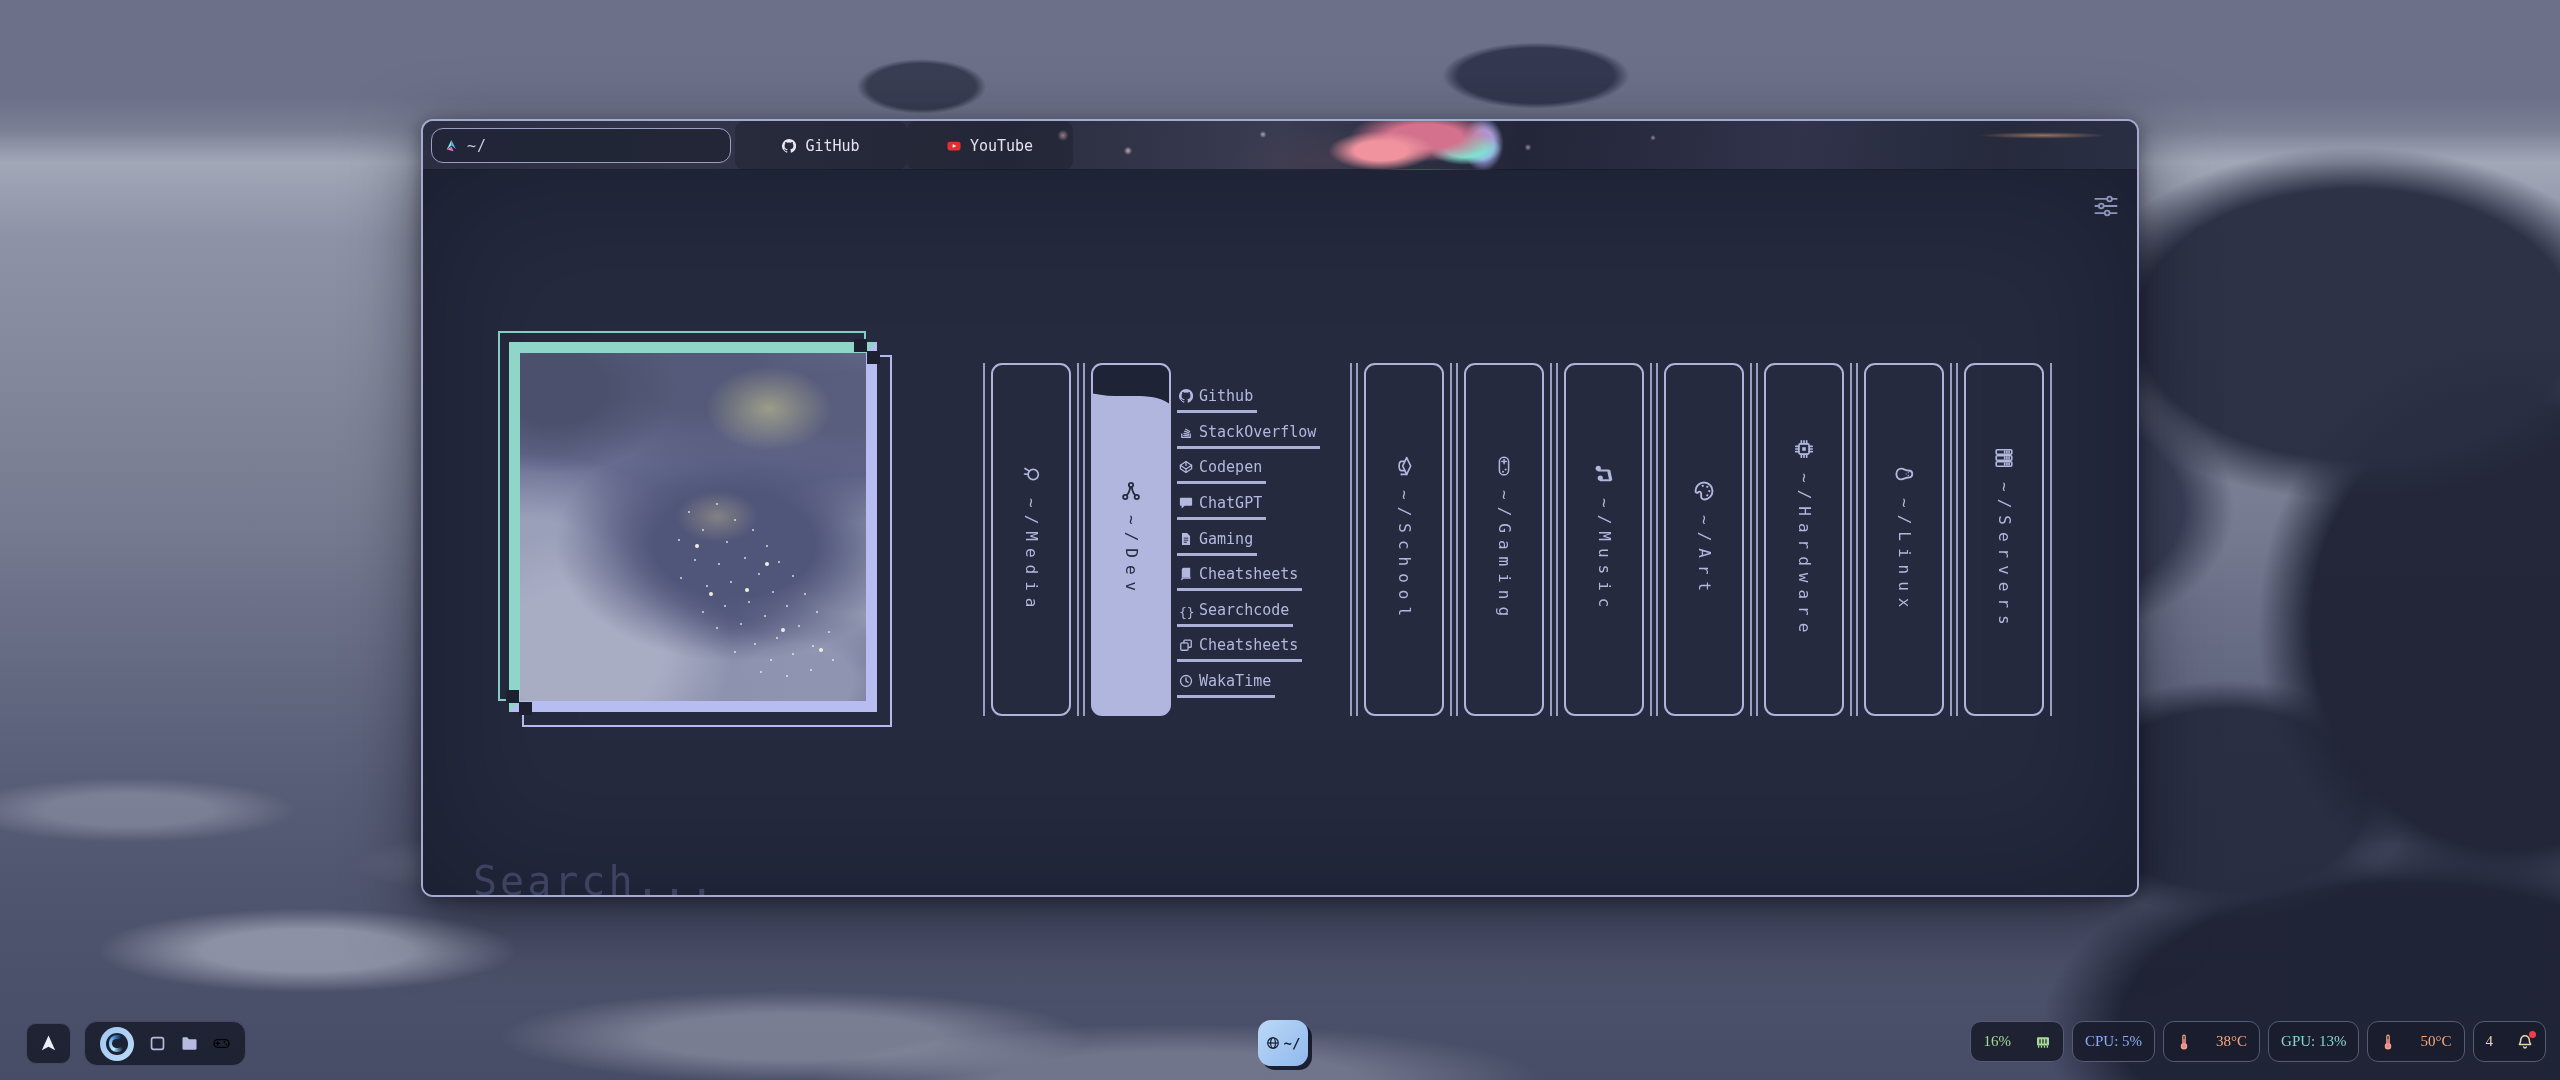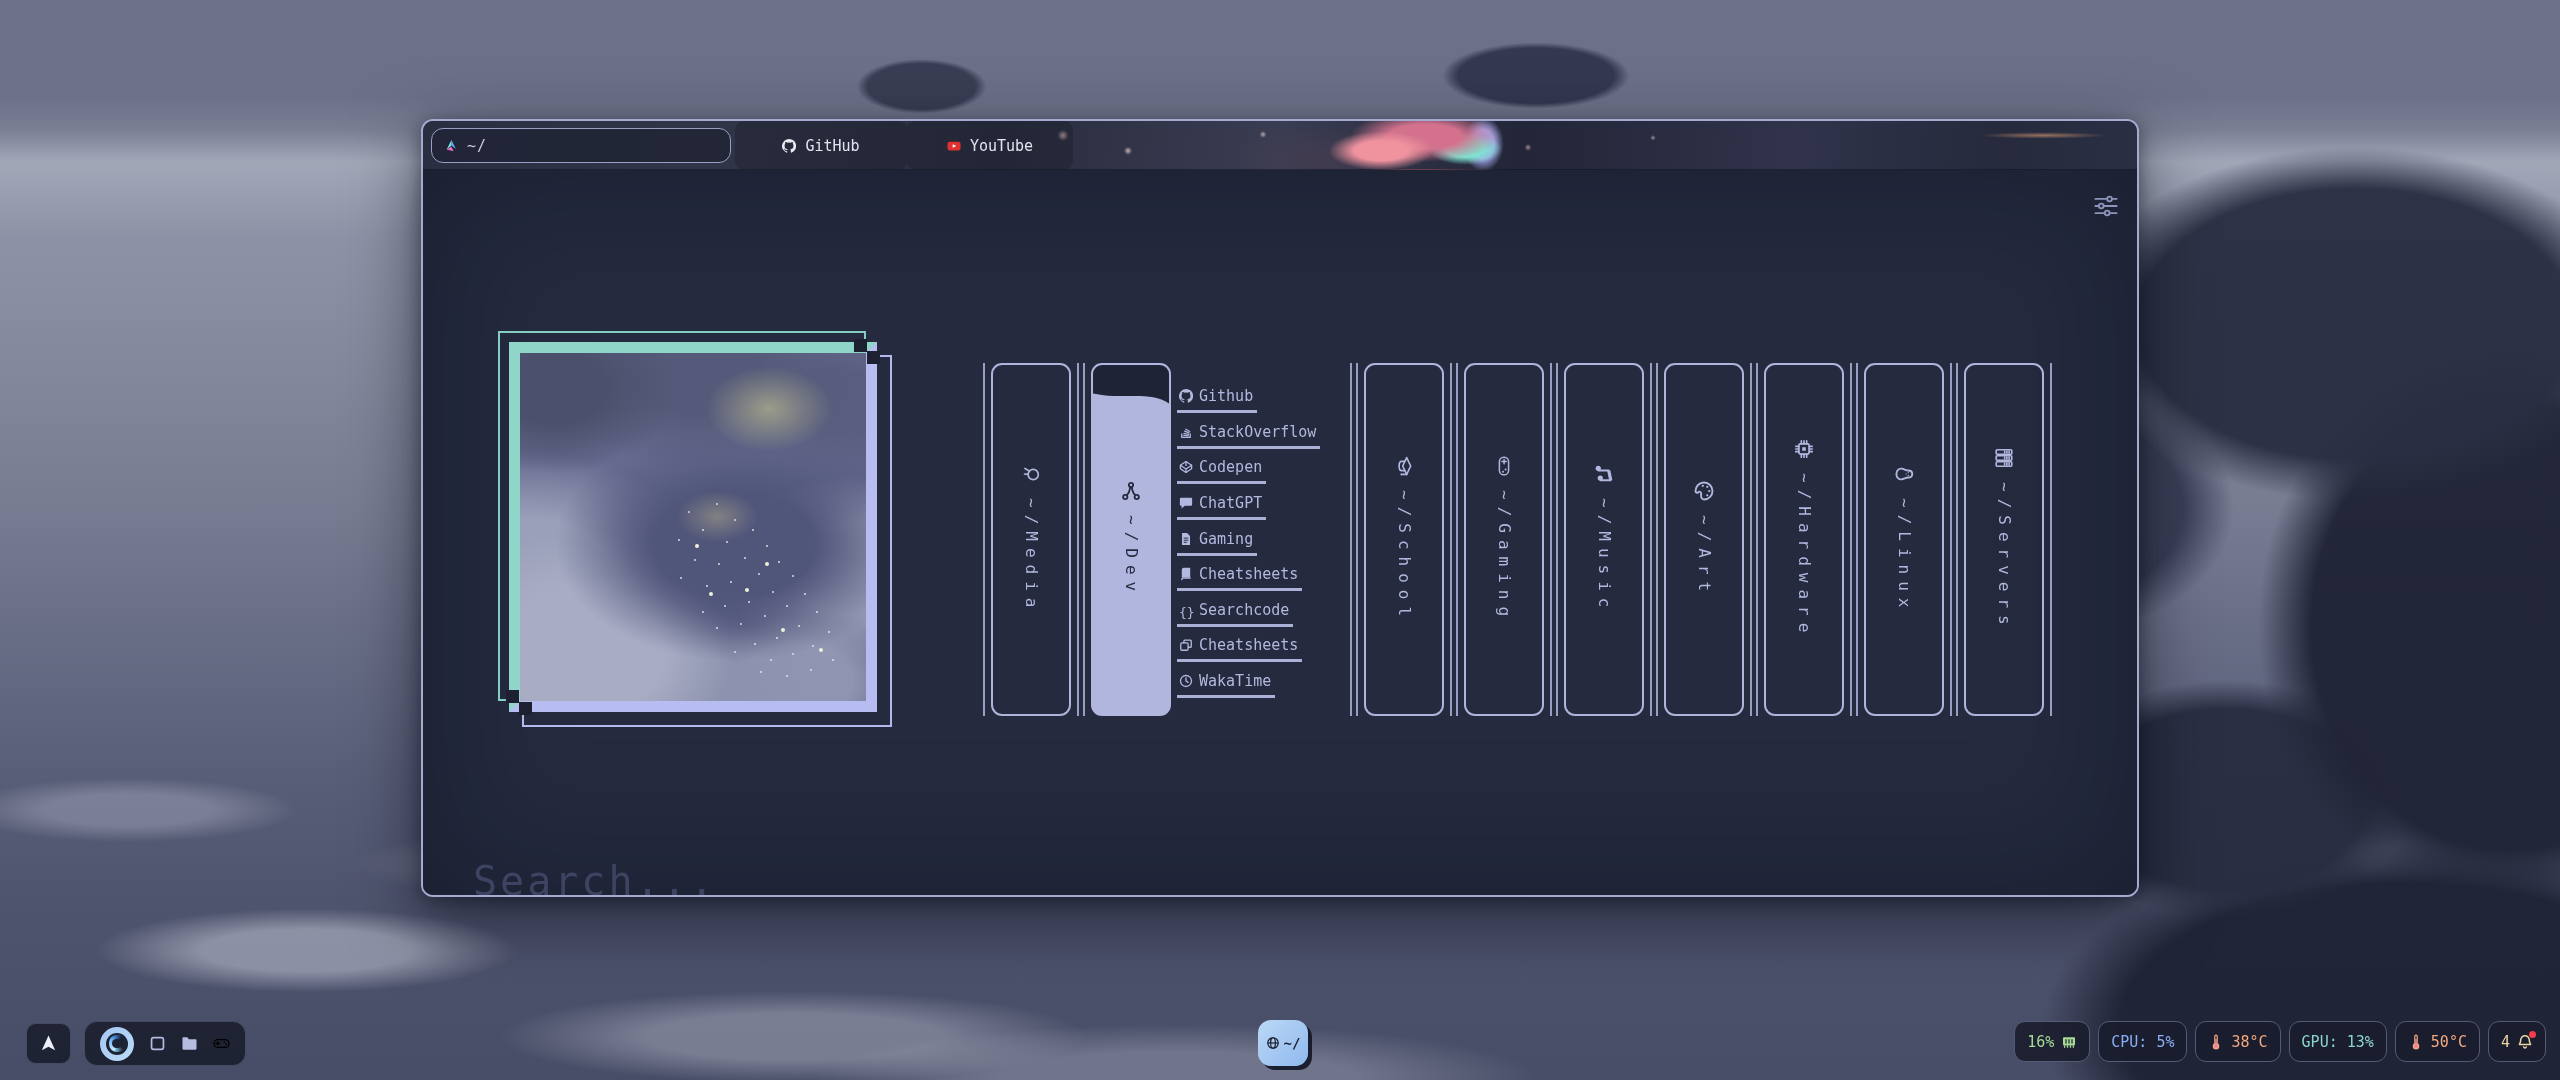--- a/index.html
+++ b/index.html
@@ -163,22 +163,22 @@
 
   .app-chip { position:absolute; left:1258px; top:1020px; width:50px; height:46px;
     border-radius:13px; background:linear-gradient(135deg,#bcd8f6,#8fb9ee);
     box-shadow:4px 4px 0 rgba(13,16,30,.85); display:flex; align-items:center;
     justify-content:center; gap:4px; cursor:pointer; }
   .app-chip .label { color:#1b2030; font-size:14px; font-weight:bold; }
   .app-chip svg { width:14px; height:14px; }
 
   .stats { position:absolute; right:14px; top:1021px; height:41px; display:flex; gap:8px; }
   .pill { height:41px; background:rgba(25,29,44,.9); border:1.5px solid #555a75;
-    border-radius:11px; display:flex; align-items:center; gap:7px; padding:0 12px;
-    font-size:15px; }
+    border-radius:11px; display:flex; align-items:center; gap:24px; padding:0 12px;
+    font-size:15px;font-family:Liberation Serif, serif; }
   .pi { width:16px; height:16px; position:relative; }
   .pi svg { width:100%; height:100%; display:block; }
   .dot { position:absolute; right:-3px; top:-3px; width:7px; height:7px; border-radius:50%;
     background:#f03e4d; }
 </style>
 </head>
 <body>
 
 <div class="wallpaper"></div>
 

